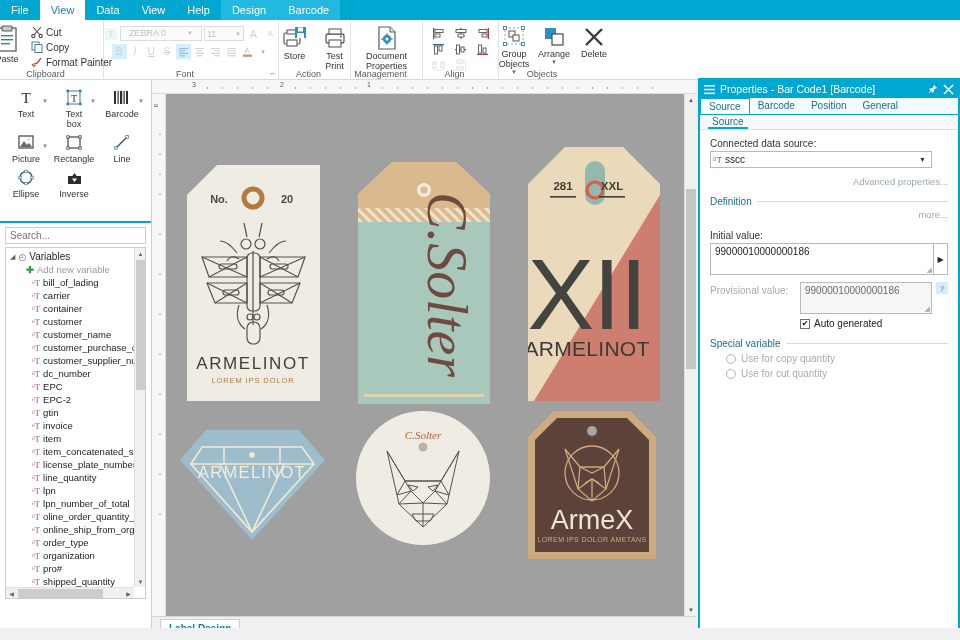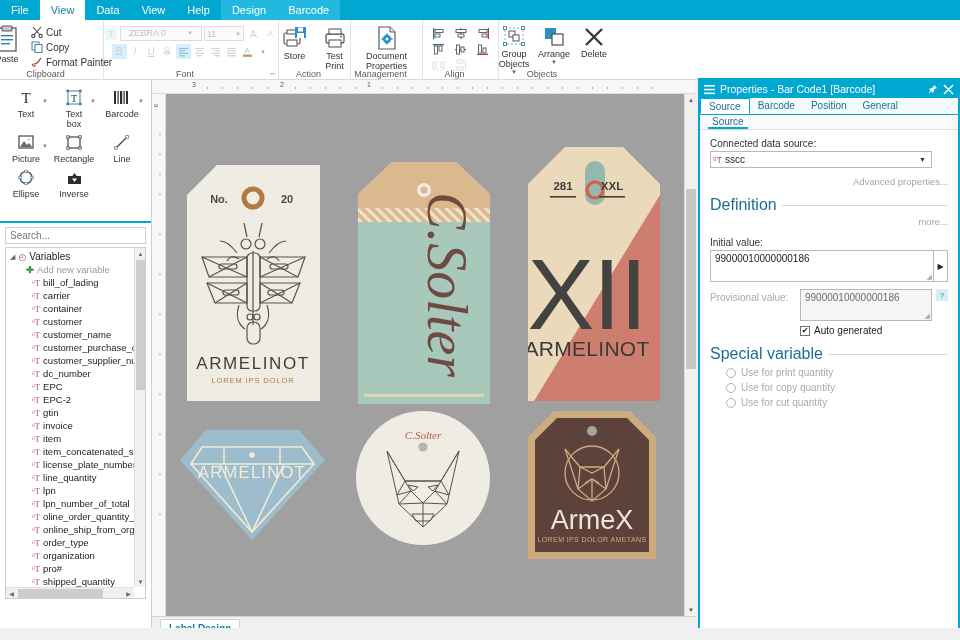--- a/index.html
+++ b/index.html
@@ -201,21 +201,21 @@
   .plabel { font-size:10px; color:#333; margin-bottom:2px; }
   .plabel.dim { color:#a9a9a9; }
   .combo {
     height:17px; border:1px solid #b9b9b9; background:#fff; display:flex; align-items:center;
     padding:0 2px; font-size:10px; gap:3px;
   }
   .combo .arr { margin-left:auto; font-size:7px; color:#333; padding-right:3px;}
   .linkline { text-align:right; margin-top:7px; }
   .alink { font-size:9.5px; color:#9aa8ad; cursor:pointer; }
   .sect { margin-top:9px; }
-  .secthdr { display:flex; align-items:center; gap:5px; font-size:16px; color:#1a6f90; }
+  .secthdr { display:flex; align-items:center; gap:5px; font-size:10px; color:#1a6f90; }
   .secthdr .rule { flex:1; height:1px; background:#d9d9d9; }
   .morelink { text-align:right; font-size:9.5px; color:#9aa8ad; margin-top:2px; }
   .ta {
     border:1px solid #b9b9b9; background:#fff; height:32px; font-size:10px;
     padding:2px 4px; position:relative;
   }
   .ta.dim { background:#f6f6f6; color:#6a6a6a; }
   .ta .grip { position:absolute; right:1px; bottom:0; font-size:7px; color:#aaa; }
   .ta-row { display:flex; gap:0; }
   .ta-arrow {
@@ -1097,24 +1097,20 @@
         </div>
       </div>
 
       <div class="sect">
         <div class="secthdr">
           <span>Special variable</span>
           <span class="rule"></span>
         </div>
         <div class="rbrow">
           <span class="rb"></span>
-          <span>Use for print quantity</span>
-        </div>
-        <div class="rbrow">
-          <span class="rb"></span>
           <span>Use for copy quantity</span>
         </div>
         <div class="rbrow">
           <span class="rb"></span>
           <span>Use for cut quantity</span>
         </div>
       </div>
     </div>
   </div>
 

